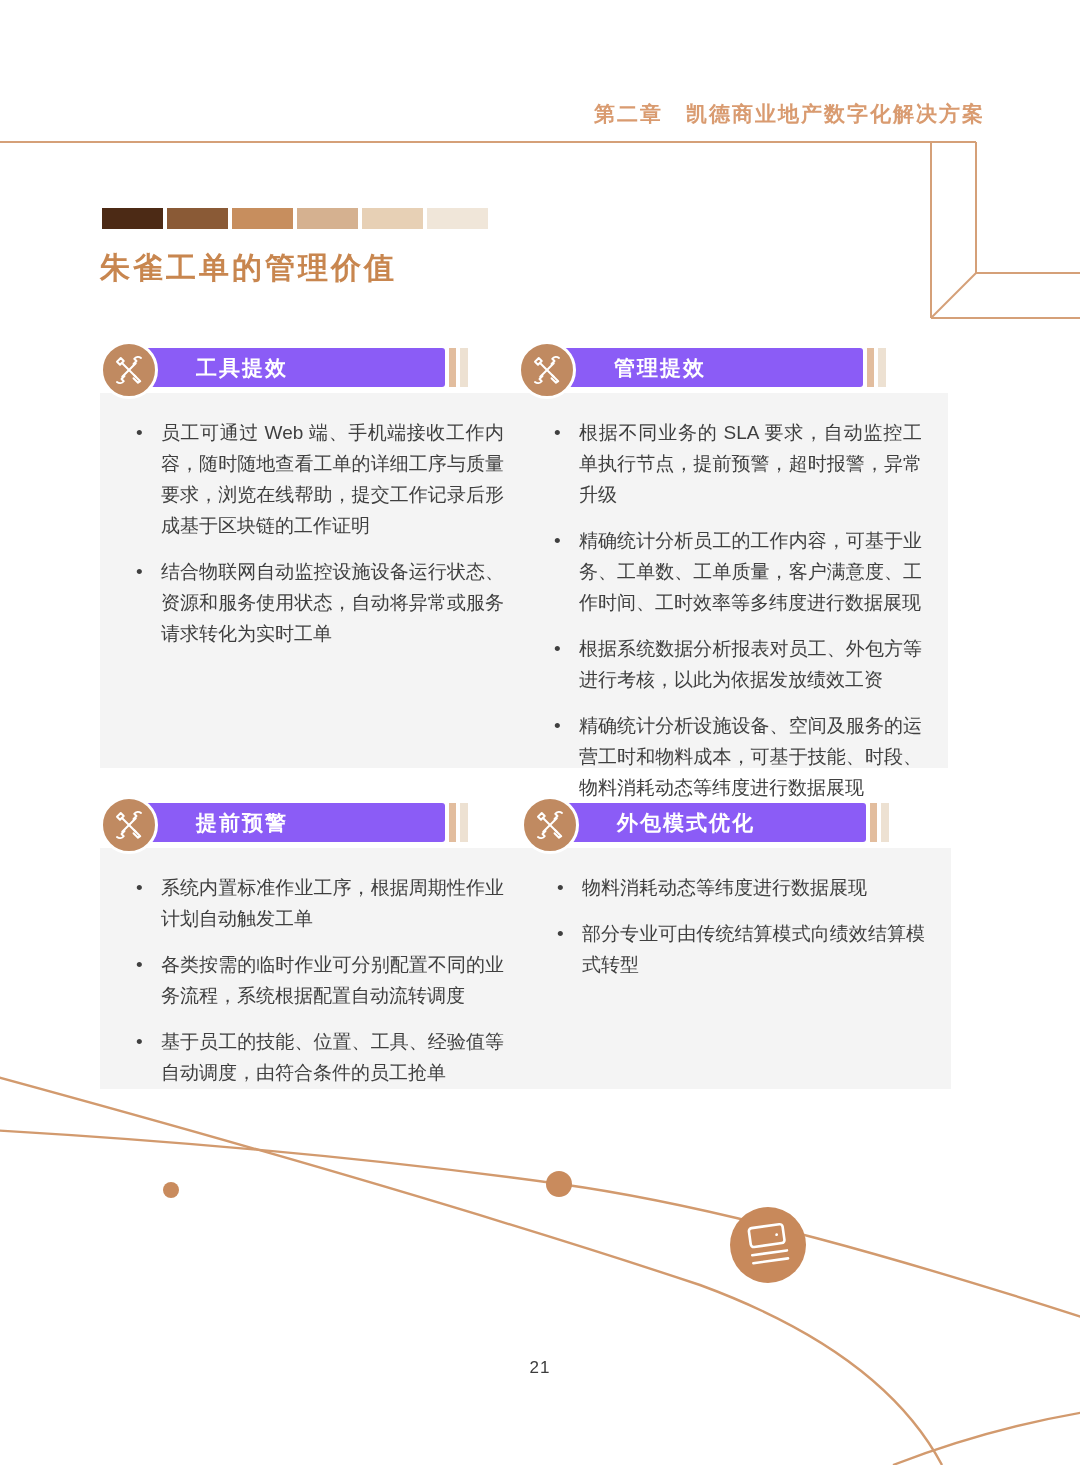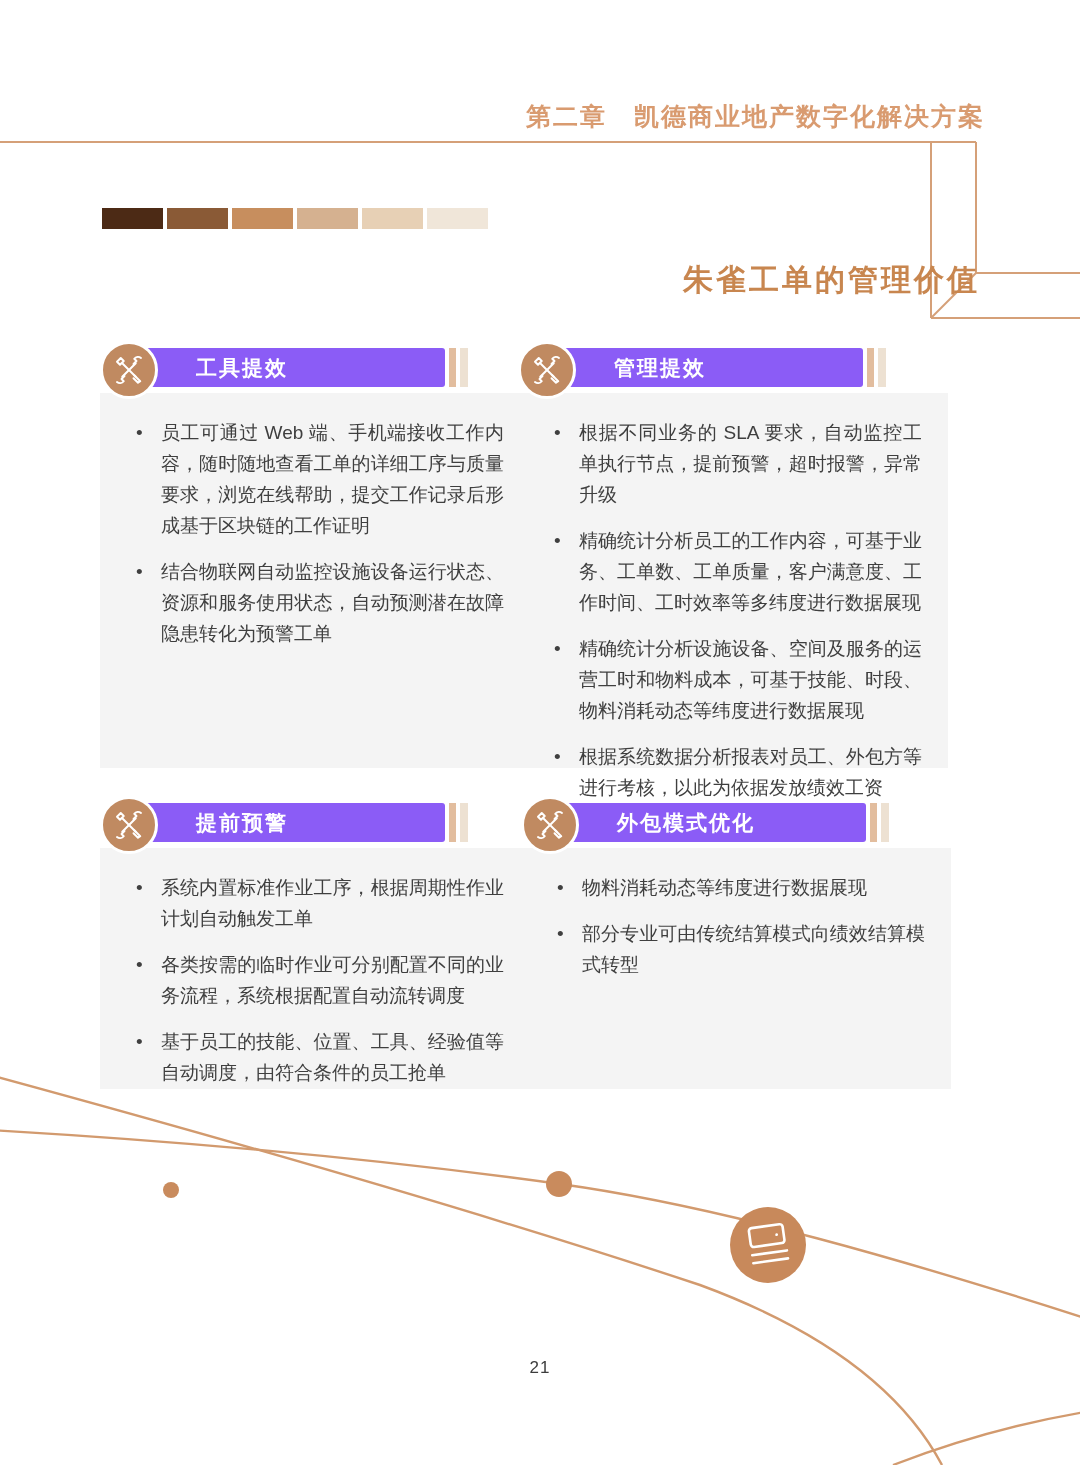--- a/index.html
+++ b/index.html
@@ -3,30 +3,30 @@
 <meta charset="utf-8">
 <style>
   html,body{margin:0;padding:0;background:#ffffff;}
   .page{
     position:relative;width:1080px;height:1465px;background:#ffffff;overflow:hidden;
     font-family:"Liberation Sans",sans-serif;
   }
   
   .chapter-header{
     position:absolute;top:100px;right:95px;
-    font-size:25px;font-weight:bold;color:#d99b70;letter-spacing:2px;
+    font-size:21px;font-weight:bold;color:#d99b70;letter-spacing:2px;
   }
   
   .frame-svg{position:absolute;left:0;top:0;pointer-events:none;}
   
   .grad-bar{position:absolute;left:102px;top:208px;display:flex;gap:4px;}
   .grad-bar .swatch{width:61px;height:21px;}
   
   .page-title{
-    position:absolute;left:100px;top:260px;width:880px;text-align:right;
+    position:absolute;left:100px;top:248px;width:880px;text-align:left;
     font-size:30px;font-weight:bold;color:#c8864f;letter-spacing:3px;
   }
   
   .card{position:absolute;width:430px;}
   .card-c1r1{left:100px;top:341px;}
   .card-c2r1{left:518px;top:341px;}
   .card-c1r2{left:100px;top:796px;}
   .card-c2r2{left:521px;top:796px;}
   .card-head{position:relative;height:49px;}
   .head-banner{
@@ -110,21 +110,21 @@
             <path d="M40 8 a6.5 6.5 0 0 0 -9 1 l3 3 -4 4"></path>
             <path d="M8 40 a6.5 6.5 0 0 0 9 -1 l-3 -3 4 -4"></path>
             <line x1="33" y1="15" x2="15" y2="33"></line>
           </g>
         </svg>
       </div>
     </div>
     <div class="card-body body-r1">
       <ul class="bullets">
           <li>员工可通过 Web 端、手机端接收工作内容，随时随地查看工单的详细工序与质量要求，浏览在线帮助，提交工作记录后形成基于区块链的工作证明</li>
-          <li>结合物联网自动监控设施设备运行状态、资源和服务使用状态，自动预测潜在故障隐患转化为预警工单</li>
+          <li>结合物联网自动监控设施设备运行状态、资源和服务使用状态，自动将异常或服务请求转化为实时工单</li>
         </ul>
     </div>
   </div>
 
   <div class="card card-c2r1">
     <div class="card-head">
       <div class="head-banner">管理提效</div>
       <div class="stripe stripe-a"></div>
       <div class="stripe stripe-b"></div>
       <div class="head-icon">
@@ -137,22 +137,22 @@
             <path d="M8 40 a6.5 6.5 0 0 0 9 -1 l-3 -3 4 -4"></path>
             <line x1="33" y1="15" x2="15" y2="33"></line>
           </g>
         </svg>
       </div>
     </div>
     <div class="card-body body-r1">
       <ul class="bullets">
           <li>根据不同业务的 SLA 要求，自动监控工单执行节点，提前预警，超时报警，异常升级</li>
           <li>精确统计分析员工的工作内容，可基于业务、工单数、工单质量，客户满意度、工作时间、工时效率等多纬度进行数据展现</li>
+          <li>根据系统数据分析报表对员工、外包方等进行考核，以此为依据发放绩效工资</li>
           <li>精确统计分析设施设备、空间及服务的运营工时和物料成本，可基于技能、时段、物料消耗动态等纬度进行数据展现</li>
-          <li>根据系统数据分析报表对员工、外包方等进行考核，以此为依据发放绩效工资</li>
         </ul>
     </div>
   </div>
 
   <div class="card card-c1r2">
     <div class="card-head">
       <div class="head-banner">提前预警</div>
       <div class="stripe stripe-a"></div>
       <div class="stripe stripe-b"></div>
       <div class="head-icon">

